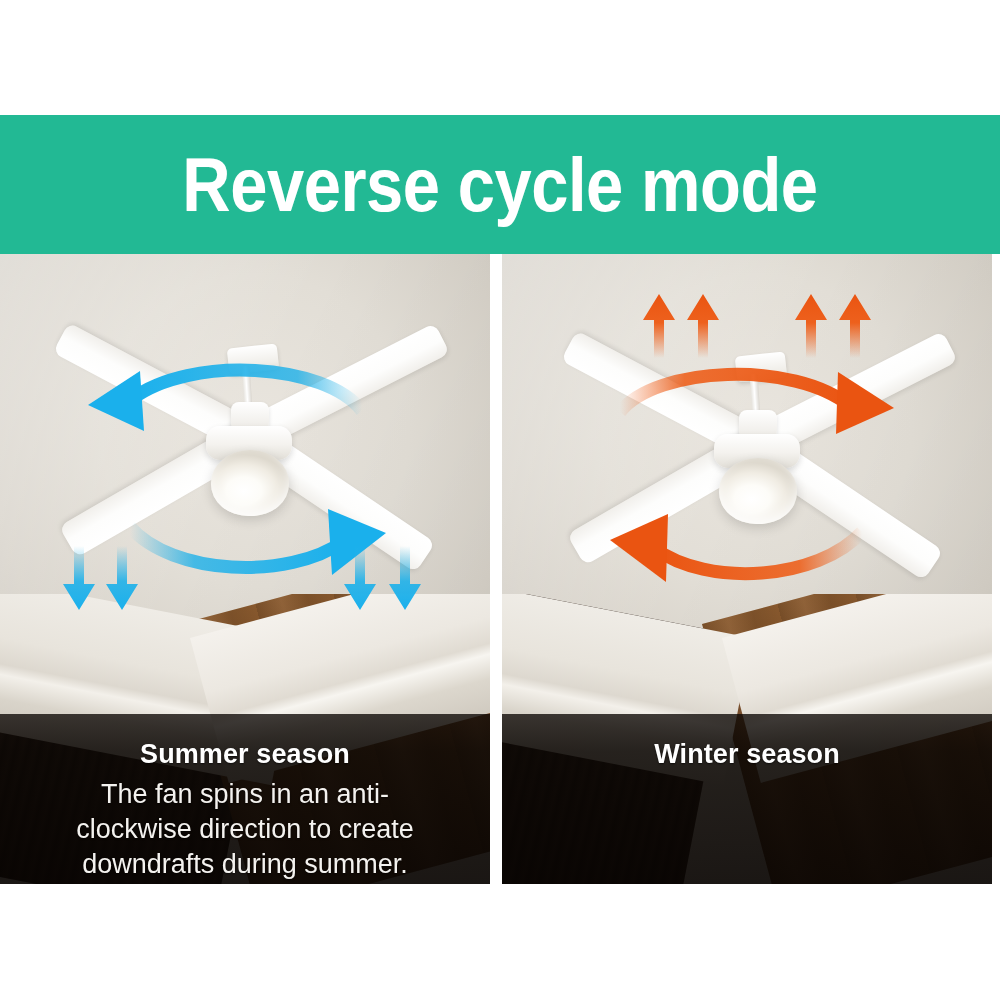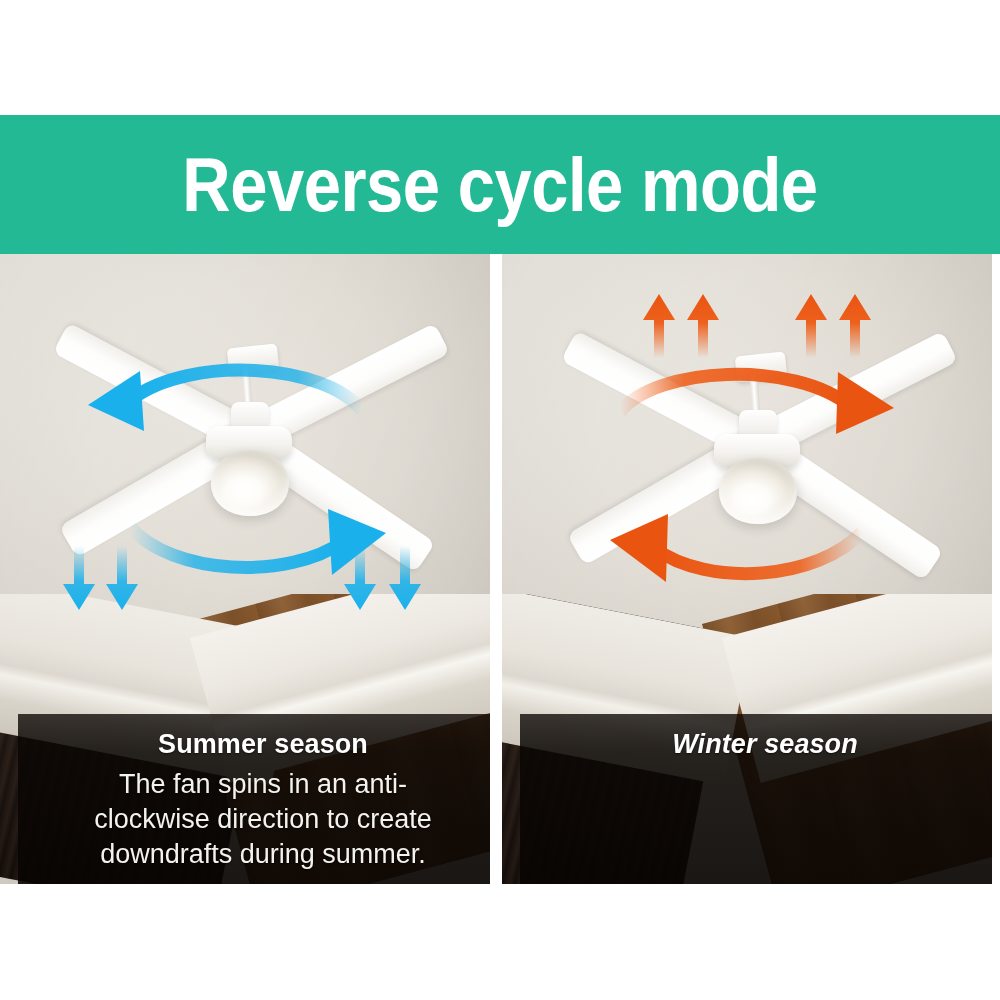--- a/index.html
+++ b/index.html
@@ -23,21 +23,21 @@
     transform-origin:center;
     line-height:1;
     white-space:nowrap;
     text-shadow:0 0 1px rgba(255,255,255,.3);
   }
 
   
   .panels{position:absolute;left:0;top:254px;width:1000px;height:630px;background:#ffffff;}
   .panel{position:absolute;top:0;width:490px;height:630px;overflow:hidden;}
   .panel.left{left:0;}
-  .panel.right{left:502px;font-style:italic;}
+  .panel.right{left:502px;}
 
   
   .room{position:absolute;inset:0;overflow:hidden;background:#e3dfd8;}
   .ceiling{
     position:absolute;left:0;top:0;width:100%;height:100%;
     background:
       radial-gradient(ellipse 70% 55% at 52% 28%, #e9e5de 0%, #e2ded6 45%, #d6d1c8 80%, #cdc8bf 100%);
   }
   .ceiling-sheen{
     position:absolute;left:0;top:0;width:100%;height:100%;
@@ -112,24 +112,24 @@
     background:radial-gradient(ellipse 60% 55% at 42% 62%, #ffffff 0%, #fdfcf8 38%, #f0ece3 72%, #ddd8cd 100%);
     box-shadow:0 4px 12px rgba(0,0,0,.15), inset 0 -6px 12px rgba(255,255,255,.9);
   }
 
   
   .rot-arrow{position:absolute;}
   .straight{position:absolute;}
 
   
   .caption{
-    position:absolute;left:18px;bottom:0;width:100%;height:170px;
+    position:absolute;left:0;bottom:0;width:100%;height:170px;
     background:linear-gradient(180deg, rgba(12,7,4,.78) 0%, rgba(10,6,3,.86) 22%, rgba(8,4,2,.90) 100%);
     display:flex;flex-direction:column;align-items:center;justify-content:flex-start;
-    padding-top:17px;box-sizing:border-box;
+    padding-top:27px;box-sizing:border-box;
   }
   .cap-title{
     color:#ffffff;font-size:27px;font-weight:bold;
     font-family:"Liberation Sans",sans-serif;
     letter-spacing:.1px;margin:0 0 9px 0;line-height:1;
     text-shadow:0 1px 2px rgba(0,0,0,.6);
   }
   .cap-body{
     color:#f4f2ef;font-size:27px;line-height:1.30;text-align:center;
     font-family:"Liberation Sans",sans-serif;

